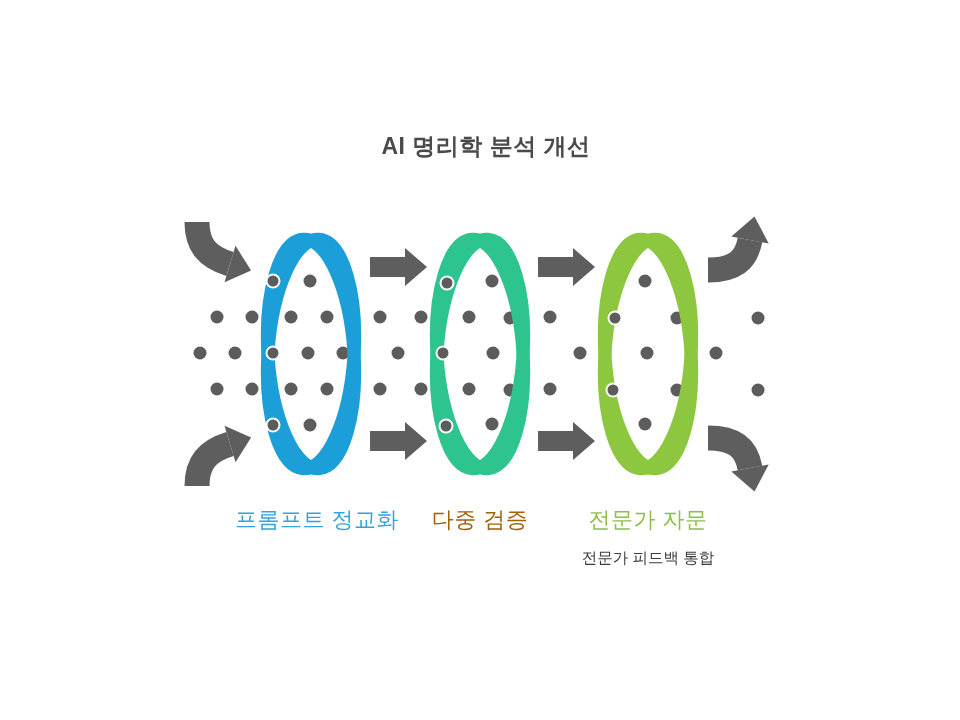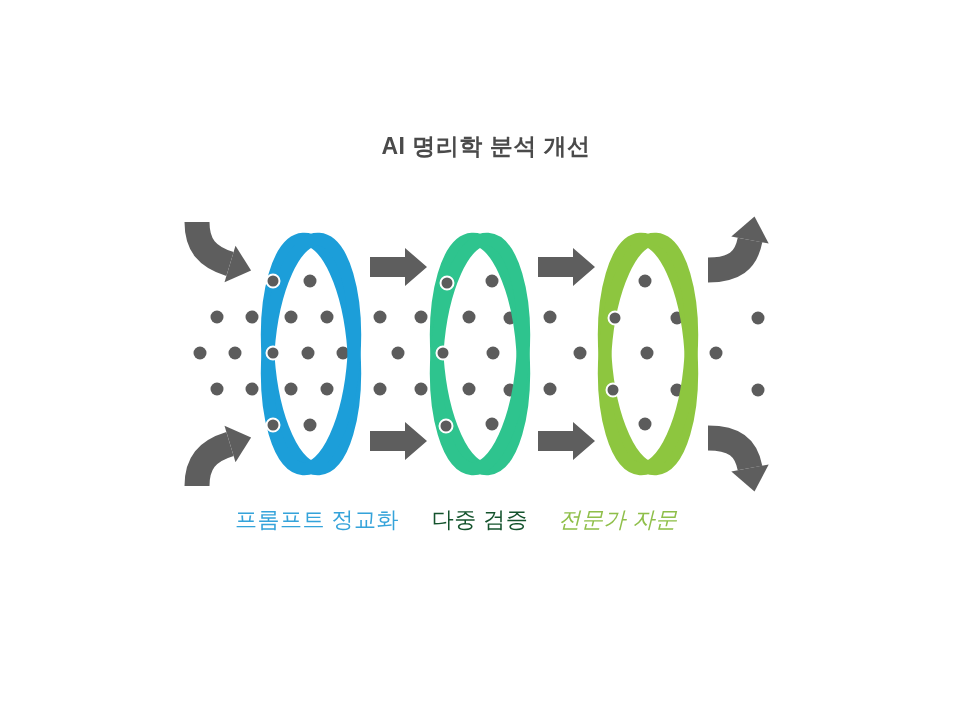--- a/index.html
+++ b/index.html
@@ -19,21 +19,21 @@
     letter-spacing: 0.5px;
     transform: translateX(6px);
   }
   svg.figure { position: absolute; left: 0; top: 0; }
   .stage {
     position: absolute; top: 505px; width: 190px;
     text-align: center;
   }
   .stage-1 { left: 222px; }
   .stage-2 { left: 385px; }
-  .stage-3 { left: 523px; font-style: italic; }
+  .stage-3 { left: 553px; }
   .stage-heading {
     font-size: 22px; font-weight: 400;
     letter-spacing: 0.5px;
     margin: 0 0 12px 0;
   }
   .stage-desc {
     font-size: 15.5px; line-height: 22px;
     color: #3c3c3c;
     padding: 0 8px;
     margin: 0;
@@ -110,20 +110,21 @@
       <circle cx="446" cy="426" r="6.5" fill="#5c5c5c" stroke="#ffffff" stroke-width="2"></circle>
       <circle cx="615" cy="318" r="6.5" fill="#5c5c5c" stroke="#ffffff" stroke-width="2"></circle>
       <circle cx="613" cy="390" r="6.5" fill="#5c5c5c" stroke="#ffffff" stroke-width="2"></circle>
     </svg>
 
   <div class="stage stage-1">
     <div class="stage-heading" style="color: rgb(53, 163, 218);">프롬프트 정교화</div>
   </div>
 
   <div class="stage stage-2">
-    <div class="stage-heading" style="color: #14532d;">다중 검증</div>
+    <div class="stage-heading" style="color: #a16207;">다중 검증</div>
   </div>
 
   <div class="stage stage-3">
     <div class="stage-heading" style="color: rgb(143, 191, 74);">전문가 자문</div>
+    <div class="stage-desc">전문가 피드백 통합</div>
   </div>
 
 </div>
 
 </body></html>

